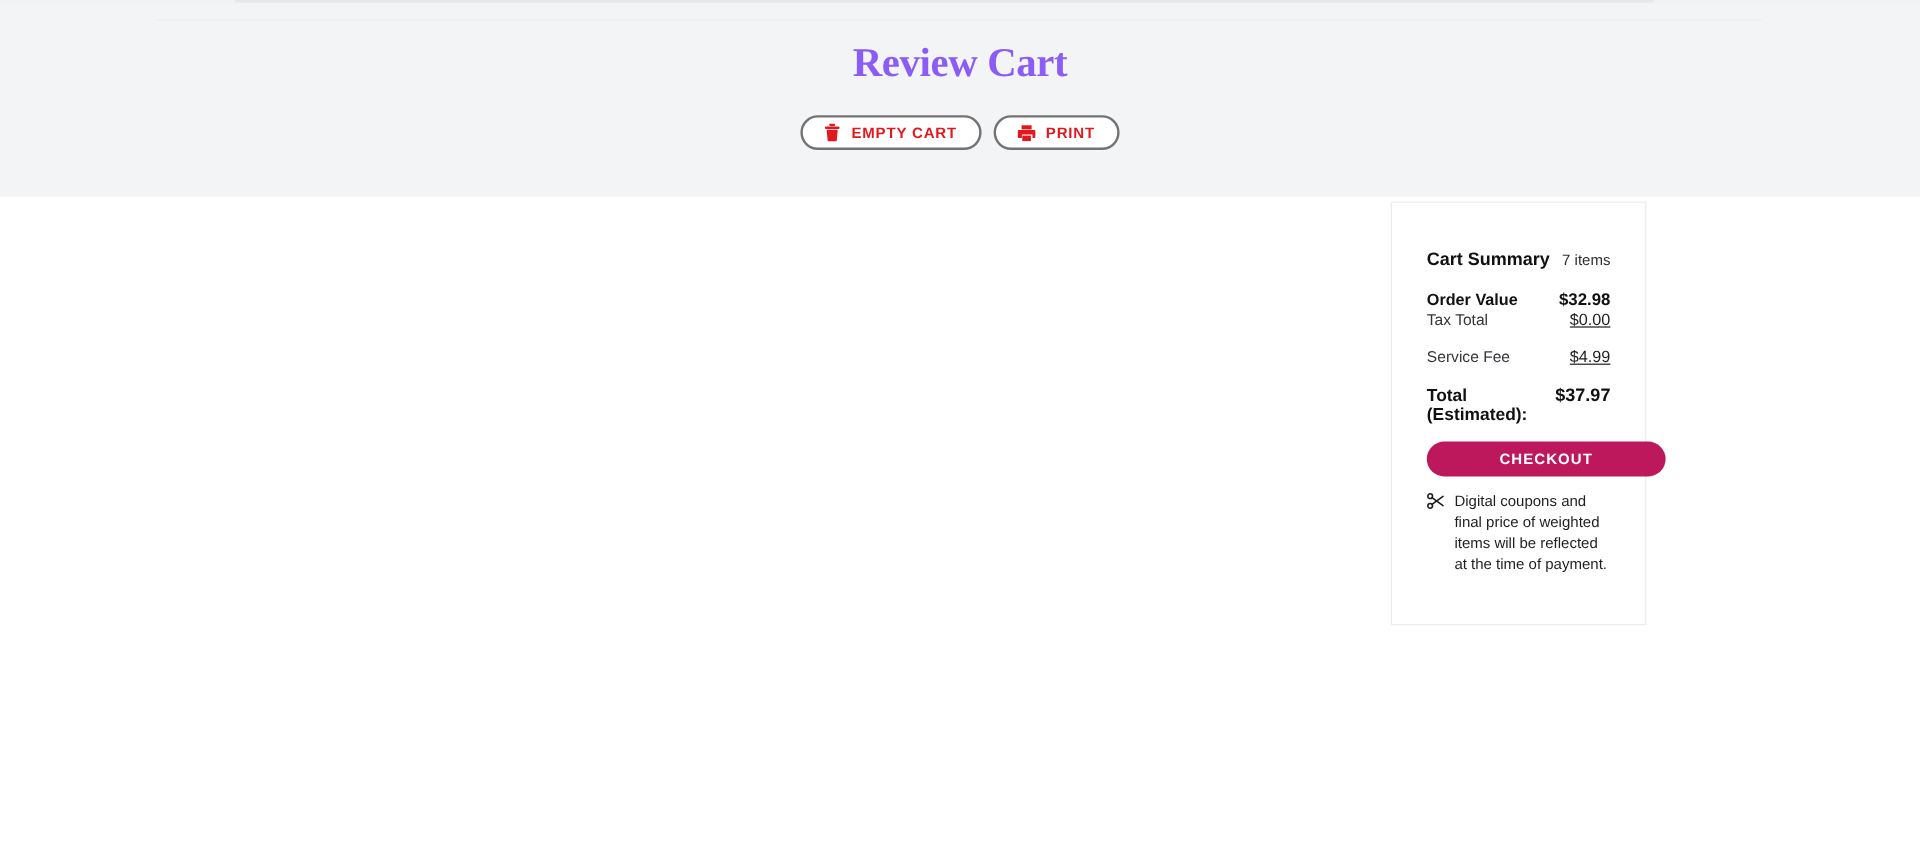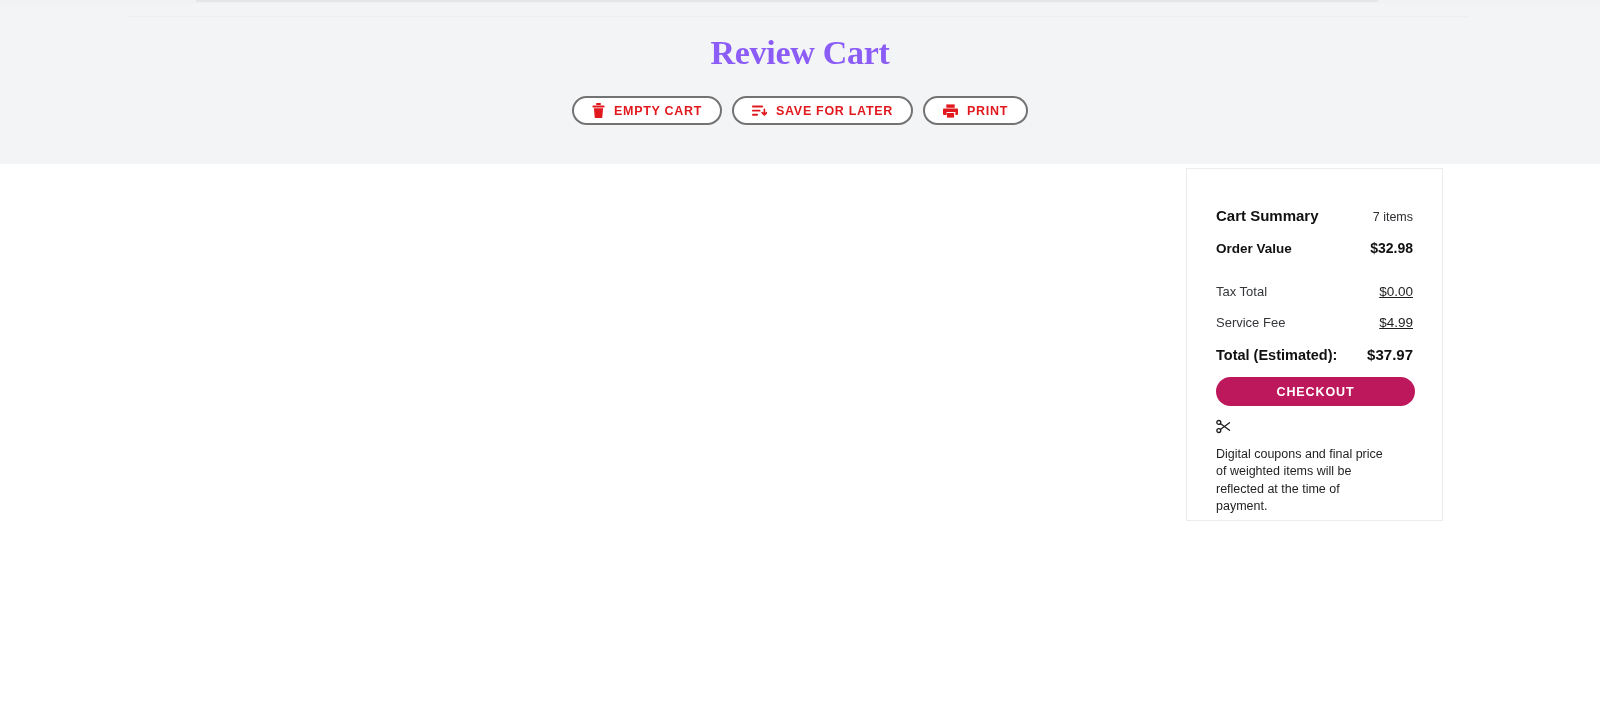--- a/index.html
+++ b/index.html
@@ -53,29 +53,29 @@
 
   
   .content { position: absolute; top: 164px; left: 0; width: 1600px; height: 547px; background: #ffffff; }
 
   .cart-col {
     position: absolute; top: 0; left: 188px; width: 884px;
   }
 
   
   .summary {
-    position: absolute; top: 4px; left: 1186px;
-    width: 257px; height: 353px;
+    position: absolute; top: 4px; left: 1159px;
+    width: 213px; height: 353px;
     background: #ffffff;
     border: 1px solid #ececee;
     padding: 21px 29px 12px 29px;
   }
   .sum-row { display: flex; justify-content: space-between; align-items: baseline; }
   .sum-row.head { margin-bottom: 16px; }
-  .sum-row.strong { margin-bottom: 28px; }
+  .sum-row.strong { margin-bottom: 2px; }
   .sum-row.plain { margin-bottom: 16px; }
   .sum-title { font-size: 15px; font-weight: bold; color: #111; }
   .sum-count { font-size: 12.5px; color: #2b2d31; margin-top: 20px; }
   .sum-k-strong { font-size: 13.5px; font-weight: bold; color: #111; }
   .sum-v-strong { font-size: 14px; font-weight: bold; color: #111; }
   .sum-k { font-size: 13px; color: #34363a; }
   .sum-v { font-size: 13.5px; color: #1f1f1f; text-decoration: underline; }
   .sum-total { margin-top: 6px; margin-bottom: 14px; }
   .sum-total .k { font-size: 14.5px; font-weight: bold; color: #111; }
   .sum-total .v { font-size: 15px; font-weight: bold; color: #111; }
@@ -85,21 +85,21 @@
     background: #be185d; color: #ffffff;
     border: none; border-radius: 15px;
     font-size: 12.5px; font-weight: bold; letter-spacing: 0.9px;
     cursor: pointer;
     font-family: "Liberation Sans", sans-serif;
     display: block;
   }
 
   .coupon-note {
     margin-top: 13px;
-    display: flex; gap: 8px; align-items: flex-start; flex-direction: column;
+    display: flex; gap: 8px; align-items: flex-start;
   }
   .coupon-text { font-size: 12.5px; line-height: 1.38; color: #1f1f1f; width: 168px; }
 
   .clip { overflow: hidden; }
 </style>
 </head>
 <body>
 
 <div class="top-strip">
   <div class="inner-line"></div>
@@ -116,31 +116,20 @@
       <span>
         <svg width="13" height="15" viewBox="0 0 13 15">
           <rect x="4.2" y="0" width="4.6" height="2" rx="0.5" fill="#e1191f"></rect>
           <rect x="0.5" y="2.4" width="12" height="2" rx="0.6" fill="#e1191f"></rect>
           <path d="M1.9 5.2 h9.2 l-0.8 9.1 a0.7 0.7 0 0 1 -0.7 0.6 H3.4 a0.7 0.7 0 0 1 -0.7 -0.6 Z" fill="#e1191f"></path>
         </svg>
       </span>
       <span>EMPTY CART</span>
     </button>
 
-    <button class="tool-btn">
-      <span>
-        <svg width="15" height="14" viewBox="0 0 15 14">
-          <rect x="0" y="1.6" width="11" height="1.9" rx="0.9" fill="#e1191f"></rect>
-          <rect x="0" y="5.7" width="8.5" height="1.9" rx="0.9" fill="#e1191f"></rect>
-          <rect x="0" y="9.8" width="6" height="1.9" rx="0.9" fill="#e1191f"></rect>
-          <path d="M12.4 5.4 v5.2 M10.2 8.7 l2.2 2.3 l2.2 -2.3" stroke="#e1191f" stroke-width="1.7" fill="none" stroke-linecap="round" stroke-linejoin="round"></path>
-        </svg>
-      </span>
-      <span>SAVE FOR LATER</span>
-    </button>
 
     <button class="tool-btn">
       <span>
         <svg width="15" height="14" viewBox="0 0 15 14">
           <rect x="3.3" y="0.4" width="8.4" height="3.4" fill="#e1191f"></rect>
           <path d="M1 4.4 h13 a1 1 0 0 1 1 1 v4.6 a1 1 0 0 1 -1 1 h-1.6 v-3 H3.6 v3 H1 a1 1 0 0 1 -1 -1 V5.4 a1 1 0 0 1 1 -1 Z" fill="#e1191f"></path>
           <rect x="3.9" y="9" width="7.2" height="4.6" fill="#e1191f"></rect>
         </svg>
       </span>
       <span>PRINT</span>

